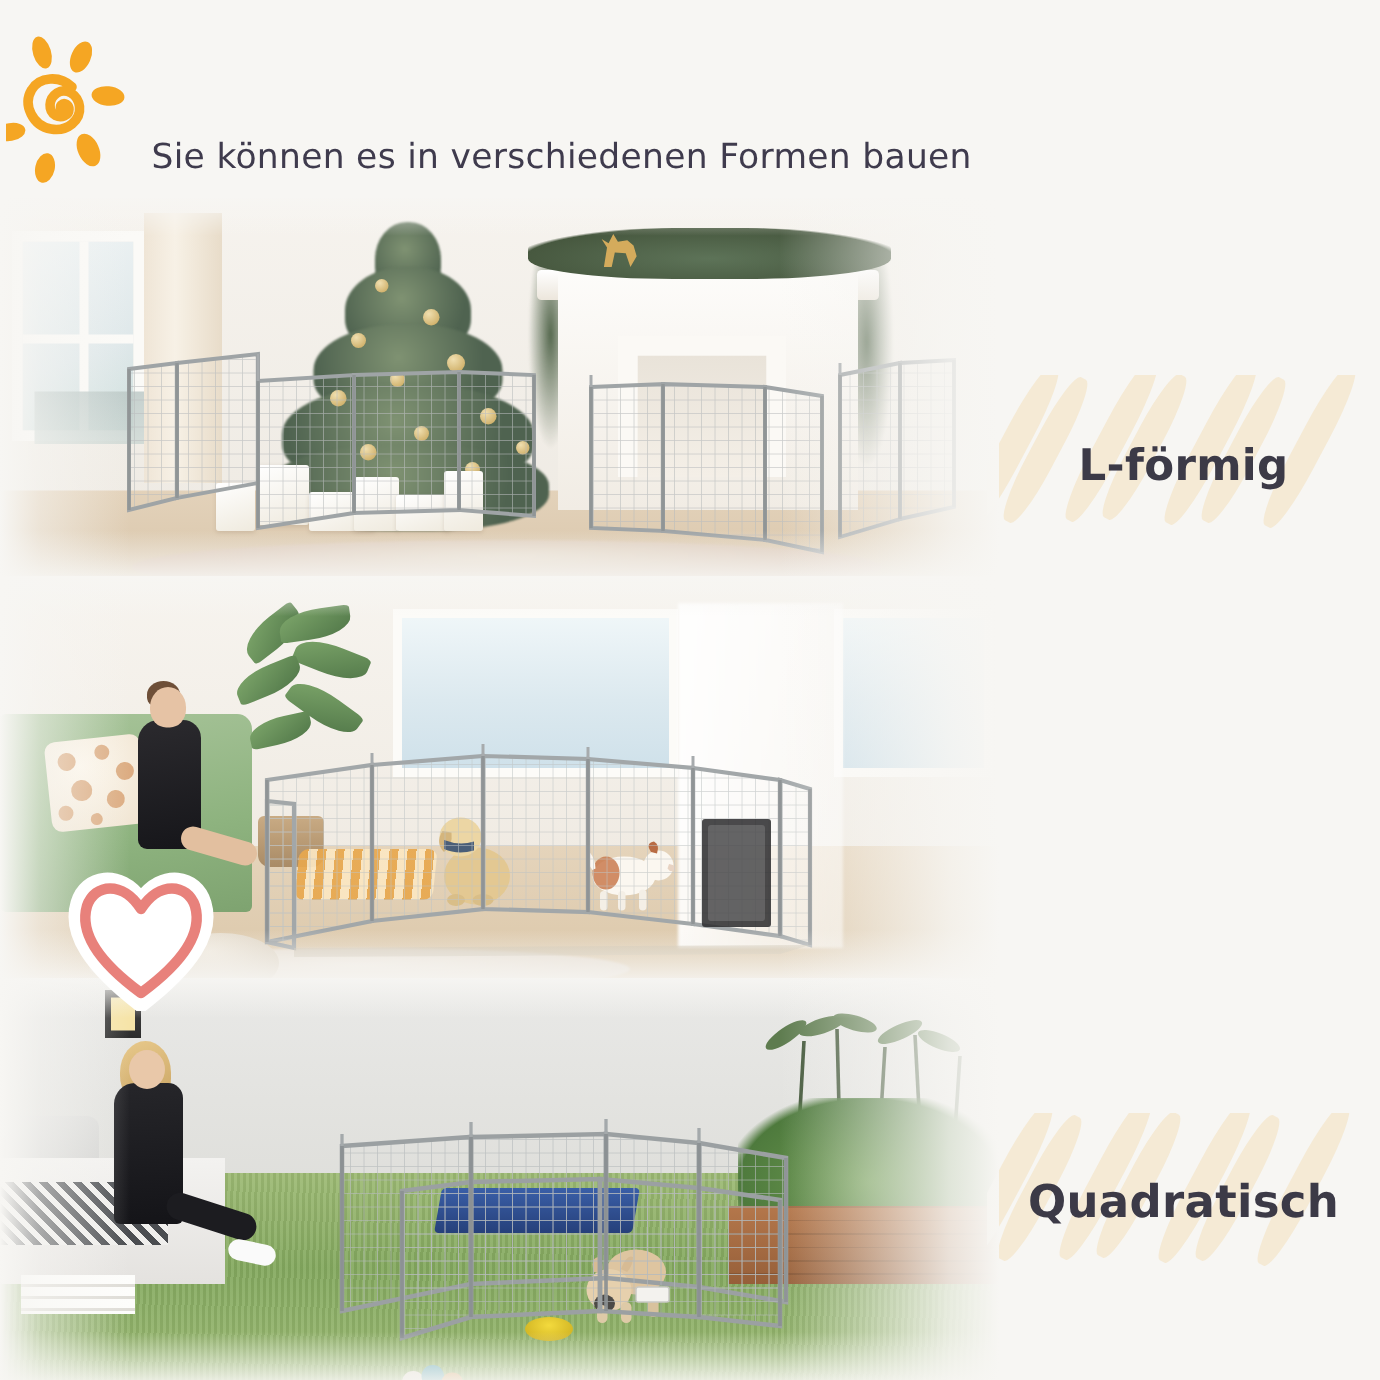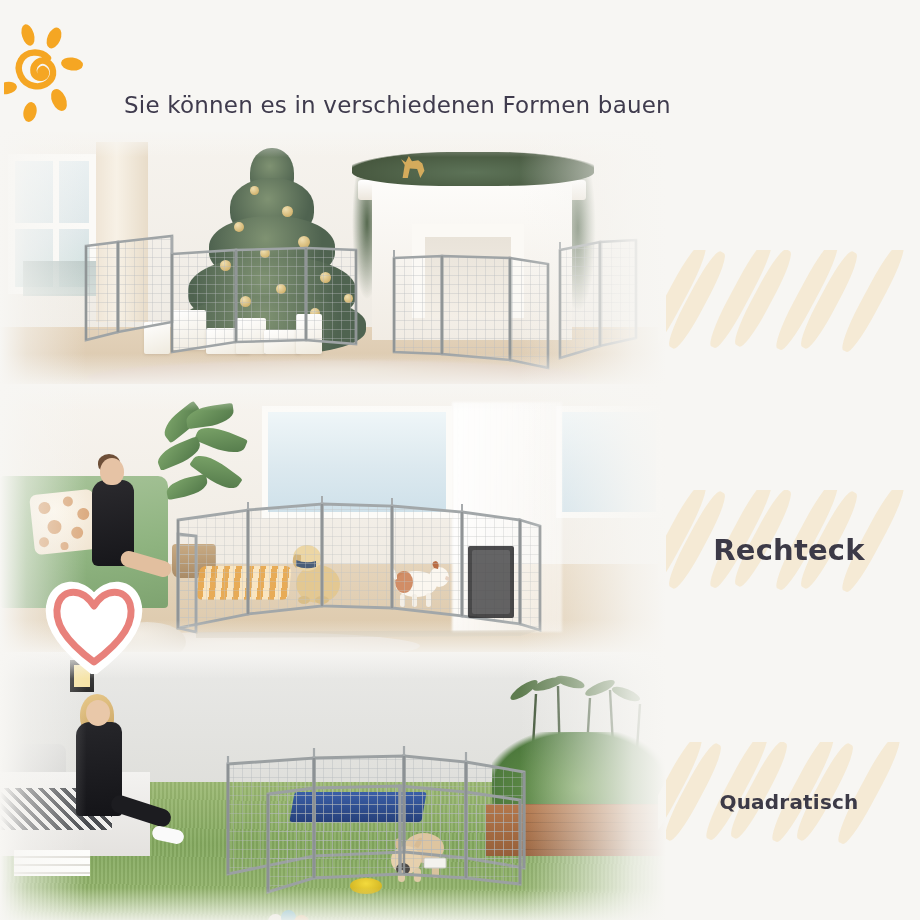--- a/index.html
+++ b/index.html
@@ -19,21 +19,20 @@
     position:absolute; left:100px; top:41px;
     font-size:40px; font-weight:800; letter-spacing:0.5px;
     color:#454157; line-height:1;
     font-family:"DejaVu Sans", sans-serif;
   }
   .subtitle {
     position:absolute; left:101px; top:92px;
     font-size:23px; font-weight:400; color:#3f3b4d;
     letter-spacing:0.2px; line-height:1.15;
     font-family:"DejaVu Sans", sans-serif;
-    margin-left:23px;
   }
 
   
   .panel { position:absolute; left:0; overflow:hidden; }
   .panel-1 { top:132px; width:666px; height:252px; }
   .panel-2 { top:384px; width:666px; height:268px; }
   .panel-3 { top:652px; width:666px; height:268px; }
 
   .fade-edges {
     position:absolute; inset:0; pointer-events:none; z-index:40;
@@ -196,21 +195,21 @@
   .lb-2 { top:490px; }
   .lb-3 { top:742px; }
   .swooshes { position:absolute; inset:0; overflow:hidden; }
   .sw { position:absolute; width:18px; height:120px; background:#f4e7cf;
         border-radius:40%; transform:rotate(28deg); opacity:.85; }
   .label-text {
     position:absolute; left:0; right:0; top:50%; transform:translateY(-50%);
     text-align:center; font-size:29px; font-weight:800; color:#3c3a47;
     letter-spacing:0.2px; font-family:"DejaVu Sans", sans-serif;
   }
-  .lb-3 .label-text { font-size:20px; }
+  .lb-3 .label-text { font-size:30px; }
 </style>
 </head>
 <body>
 
 <div class="stage">
 
   <div class="header">
 
     <div class="sun">
       <svg viewBox="0 0 92 100" width="92" height="100">
@@ -504,34 +503,23 @@
   <div class="label-block lb-1">
     <div class="swooshes">
       <div class="sw" style="left:8px;top:-12px;"></div>
       <div class="sw" style="left:30px;top:-4px;height:108px;"></div>
       <div class="sw" style="left:74px;top:-16px;"></div>
       <div class="sw" style="left:96px;top:-6px;height:108px;"></div>
       <div class="sw" style="left:140px;top:-14px;"></div>
       <div class="sw" style="left:162px;top:-4px;height:108px;"></div>
       <div class="sw" style="left:206px;top:-12px;"></div>
     </div>
-  </div>
-
-  <div class="label-block lb-2">
-    <div class="swooshes">
-      <div class="sw" style="left:8px;top:-12px;"></div>
-      <div class="sw" style="left:30px;top:-4px;height:108px;"></div>
-      <div class="sw" style="left:74px;top:-16px;"></div>
-      <div class="sw" style="left:96px;top:-6px;height:108px;"></div>
-      <div class="sw" style="left:140px;top:-14px;"></div>
-      <div class="sw" style="left:162px;top:-4px;height:108px;"></div>
-      <div class="sw" style="left:206px;top:-12px;"></div>
-    </div>
-    <div class="label-text">Rechteck</div>
-  </div>
+    <div class="label-text">L-förmig</div>
+  </div>
+
 
   <div class="label-block lb-3">
     <div class="swooshes">
       <div class="sw" style="left:4px;top:-12px;"></div>
       <div class="sw" style="left:26px;top:-4px;height:108px;"></div>
       <div class="sw" style="left:70px;top:-16px;"></div>
       <div class="sw" style="left:92px;top:-6px;height:108px;"></div>
       <div class="sw" style="left:136px;top:-14px;"></div>
       <div class="sw" style="left:158px;top:-4px;height:108px;"></div>
       <div class="sw" style="left:202px;top:-12px;"></div>

